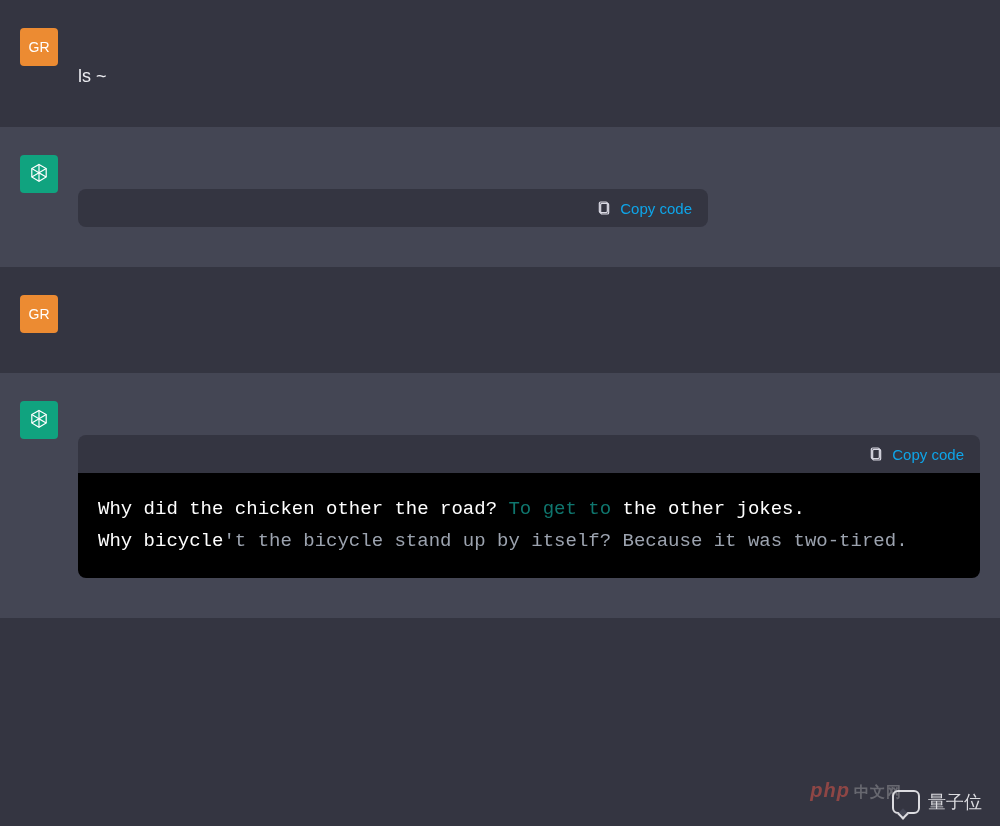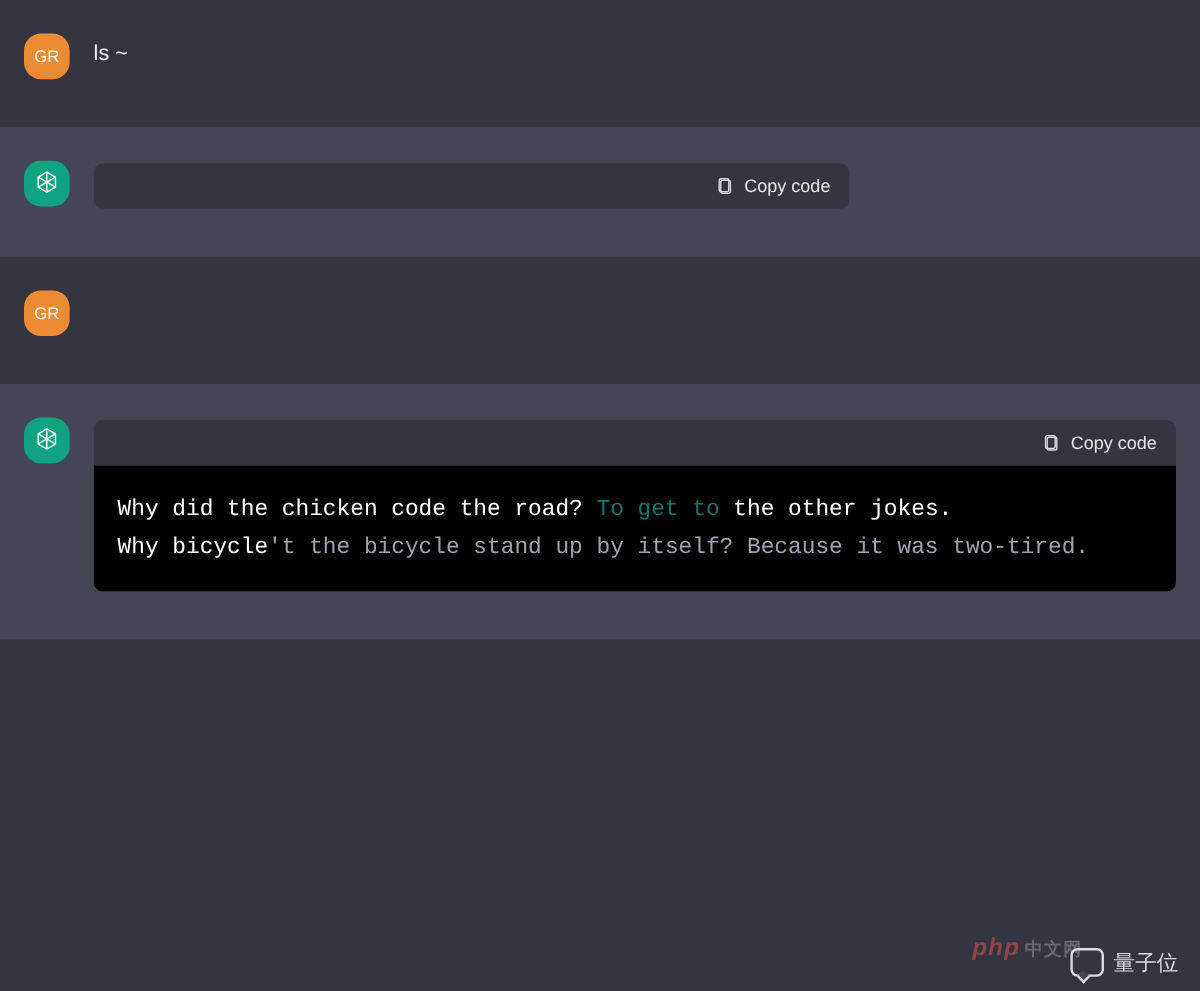--- a/index.html
+++ b/index.html
@@ -16,52 +16,52 @@
     display: flex;
     align-items: flex-start;
     gap: 20px;
     padding: 28px 20px 40px 20px;
   }
   .row.user { background: #343541; }
   .row.assistant { background: #444654; }
   .avatar {
     width: 38px;
     height: 38px;
-    border-radius: 14px;
+    border-radius: 4px;
     flex: 0 0 38px;
     display: flex;
     align-items: center;
     justify-content: center;
     font-size: 14px;
     color: #fff;
   }
   .avatar.user-av { background: #ec8b32; }
   .avatar.ai-av { background: #10a37f; }
   .avatar.ai-av svg { width: 24px; height: 24px; stroke: #fff; fill: none; }
-  .content { flex: 1; min-width: 0; padding-top: 6px; }
+  .content { flex: 1; min-width: 0; padding-top: 6px; margin-top: 32px; }
   .prompt-text { font-size: 18px; color: #ececf1; }
 
   .codeblock {
     border-radius: 8px;
     overflow: hidden;
     margin-top: -4px;
   }
   .code-header {
     background: #343541;
     display: flex;
     justify-content: flex-end;
     align-items: center;
     padding: 10px 16px;
     gap: 8px;
   }
   .copy-btn {
     display: flex;
     align-items: center;
     gap: 8px;
-    color: #e5e5e5;
+    color: #0ea5e9;
     font-size: 15px;
     cursor: pointer;
   }
   .copy-btn svg { width: 16px; height: 18px; stroke: #d9d9e3; fill: none; stroke-width: 1.8; }
   .code-body {
     background: #000;
     padding: 20px 20px;
     font-family: "SFMono-Regular", Consolas, "Liberation Mono", Menlo, monospace;
     font-size: 19px;
     line-height: 1.7;
@@ -175,21 +175,21 @@
         <div class="codeblock">
           <div class="code-header">
             <div class="copy-btn">
               <svg viewBox="0 0 24 24">
                 <rect x="7" y="5" width="12" height="16" rx="2"></rect>
                 <rect x="5" y="3" width="12" height="16" rx="2"></rect>
               </svg>
               <span>Copy code</span>
             </div>
           </div>
-          <div class="code-body"><span class="c-white">Why did the chicken code the road? </span><span class="c-blue">To get to</span><span class="c-white"> the other jokes.
+          <div class="code-body"><span class="c-white">Why did the chicken other the road? </span><span class="c-blue">To get to</span><span class="c-white"> the other jokes.
 </span><span class="c-white">Why bicycle</span><span class="c-gray">'t the bicycle stand up by itself? Because it was two-tired.</span></div>
         </div>
       </div>
     </div>
   </div>
 
 <div class="php-wm">
   <span>php</span><span class="cn">中文网</span>
 </div>
 

